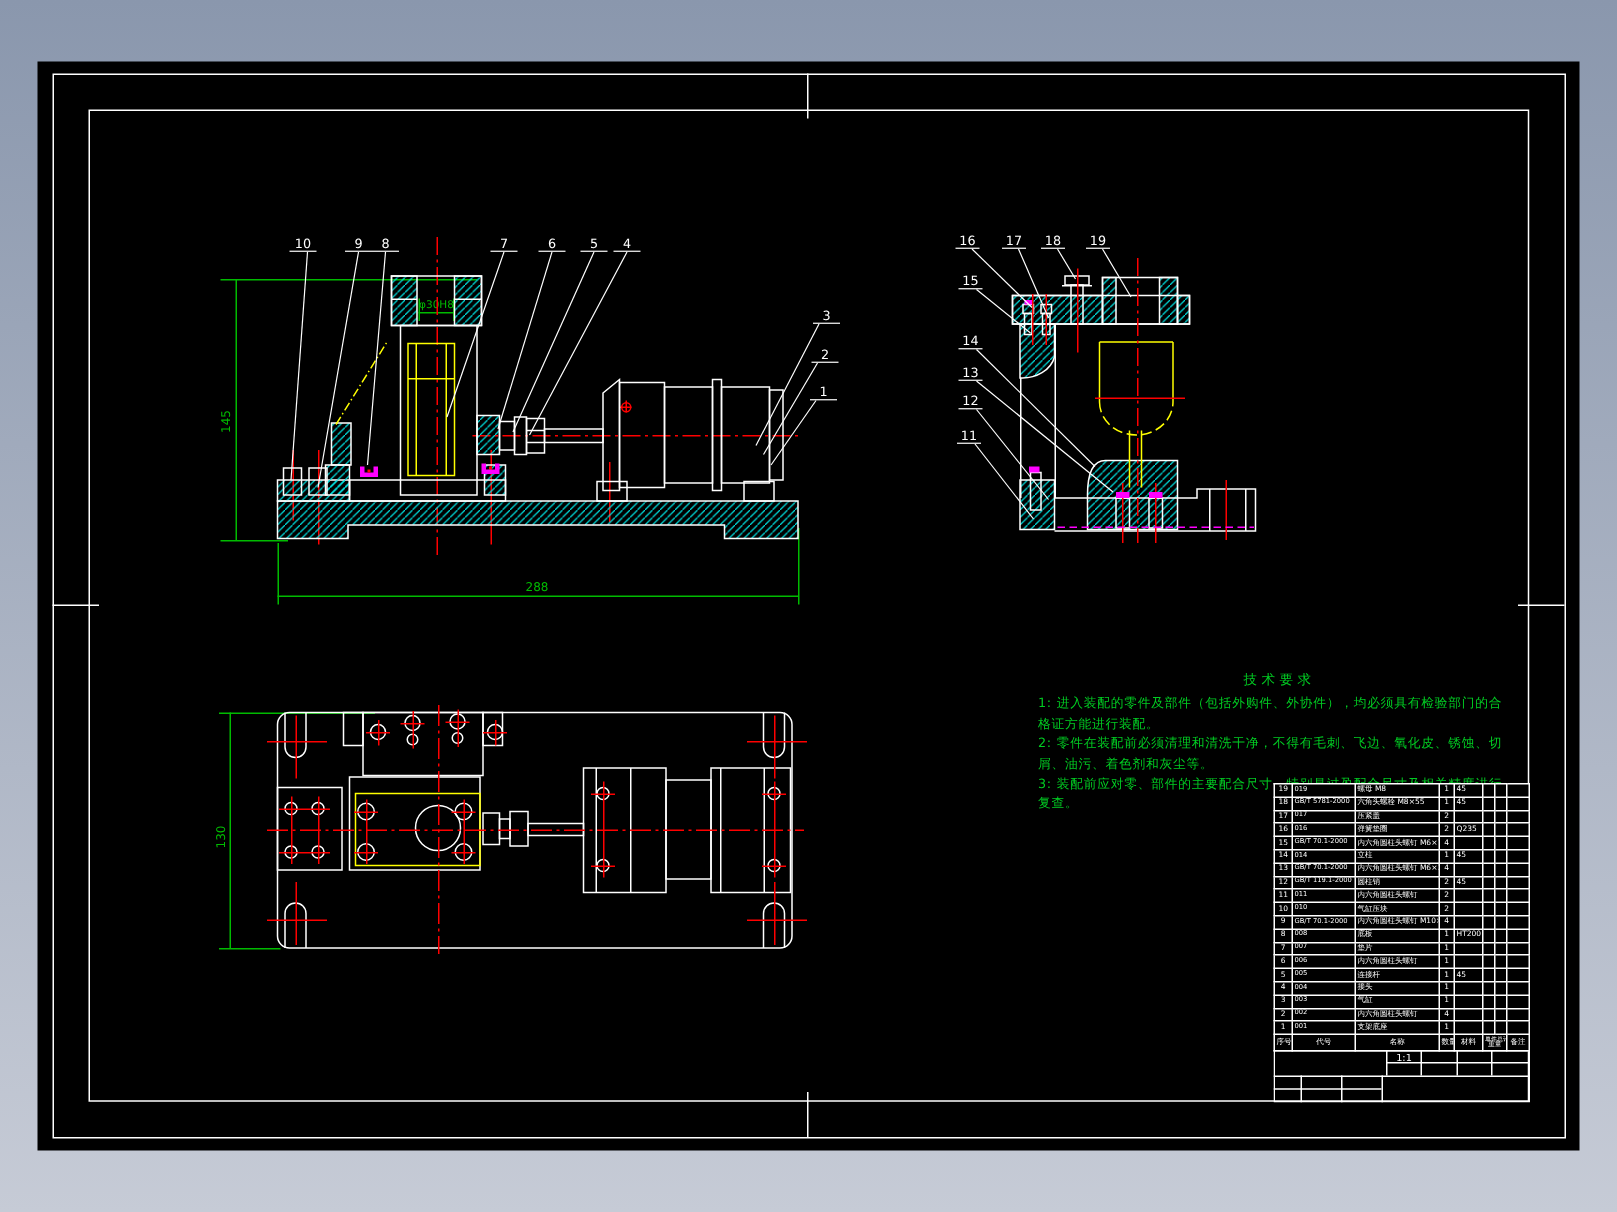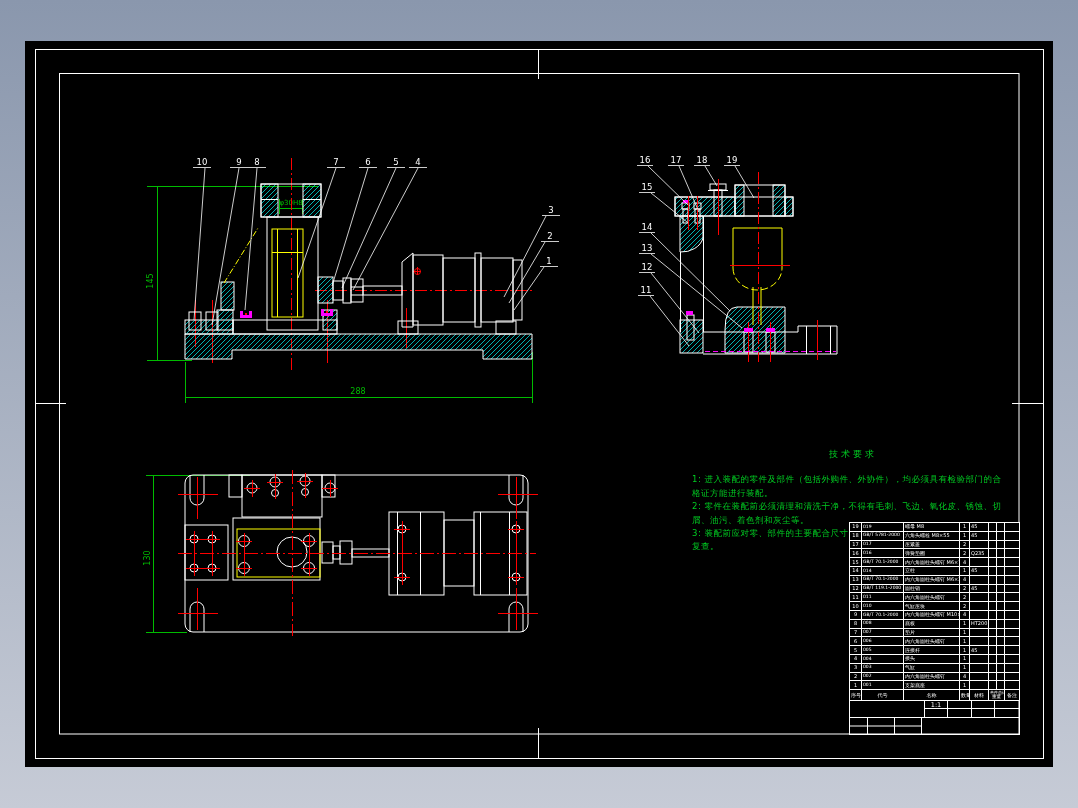--- a/index.html
+++ b/index.html
@@ -7,21 +7,21 @@
     width:1078px;height:808px;position:relative;overflow:hidden;
     background:linear-gradient(#8a97ad,#c6cbd6);
     font-family:"DejaVu Sans",sans-serif;
   }
   #sheet-svg{position:absolute;left:0;top:0;}
   
   .tech{
     position:absolute;left:692px;top:448px;width:322px;color:#00cc22;
     font-size:8.5px;line-height:13.4px;letter-spacing:.5px;
   }
-  .tech .tech-title{text-align:center;font-size:9px;letter-spacing:3px;margin-bottom:12px;}
+  .tech .tech-title{text-align:center;font-size:9px;letter-spacing:3px;margin-bottom:2px;}
   .tech .tech-body{white-space:pre-line;}
   
   .bom{
     position:absolute;left:849px;top:522px;width:170px;
     border-collapse:collapse;table-layout:fixed;color:#fff;
     font-size:5px;line-height:1;background:#000;
   }
   .bom td{border:1px solid #fff;padding:0 1px;overflow:hidden;white-space:nowrap;height:7.8px;}
   .bom tr.hdr td{height:10px;text-align:center;}
   .bom .c-code{font-size:4.5px;}

